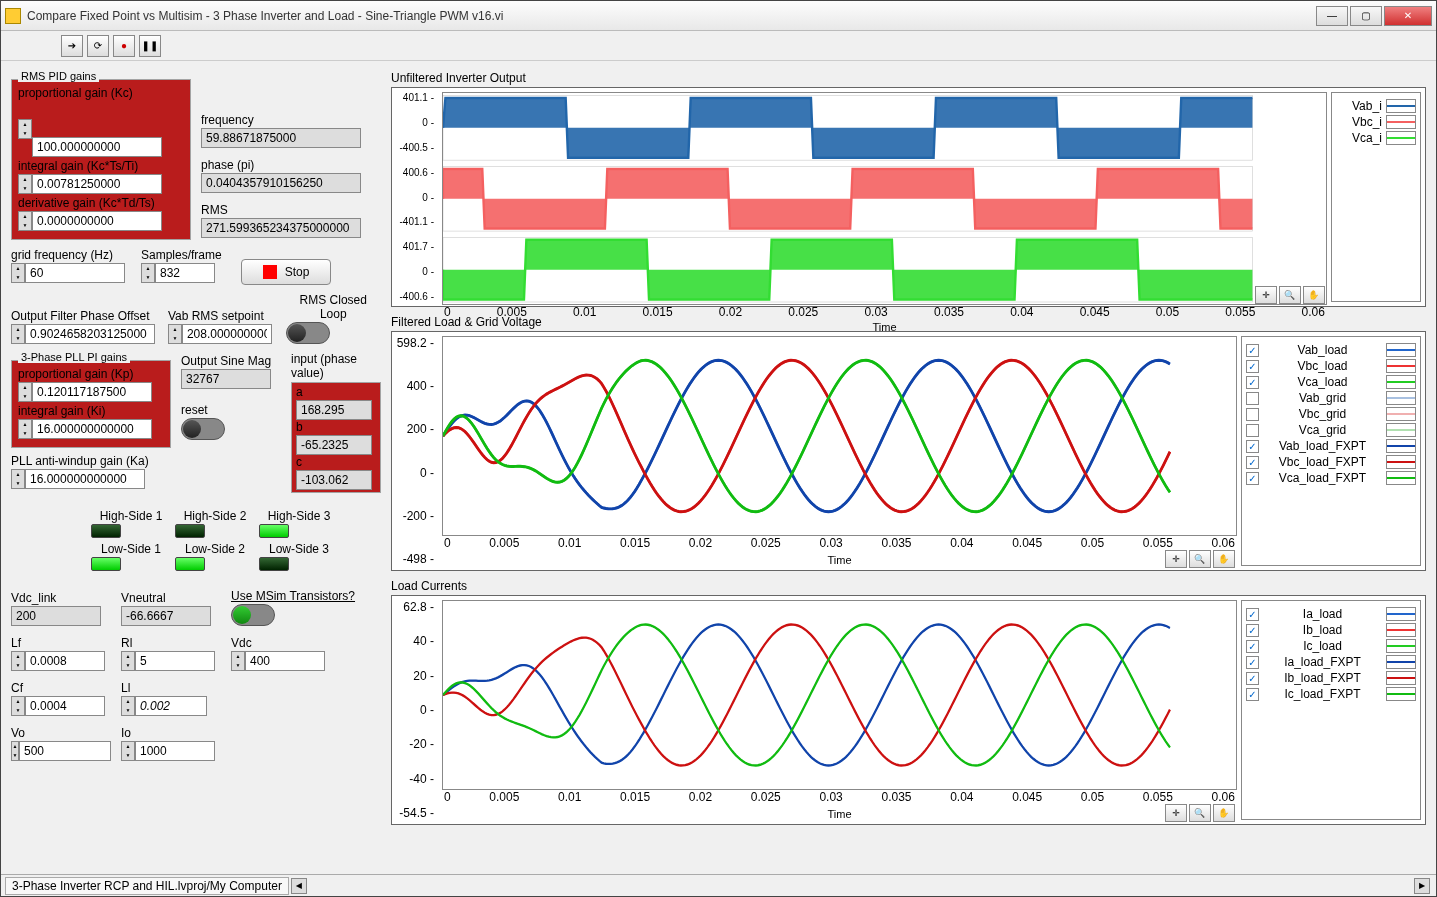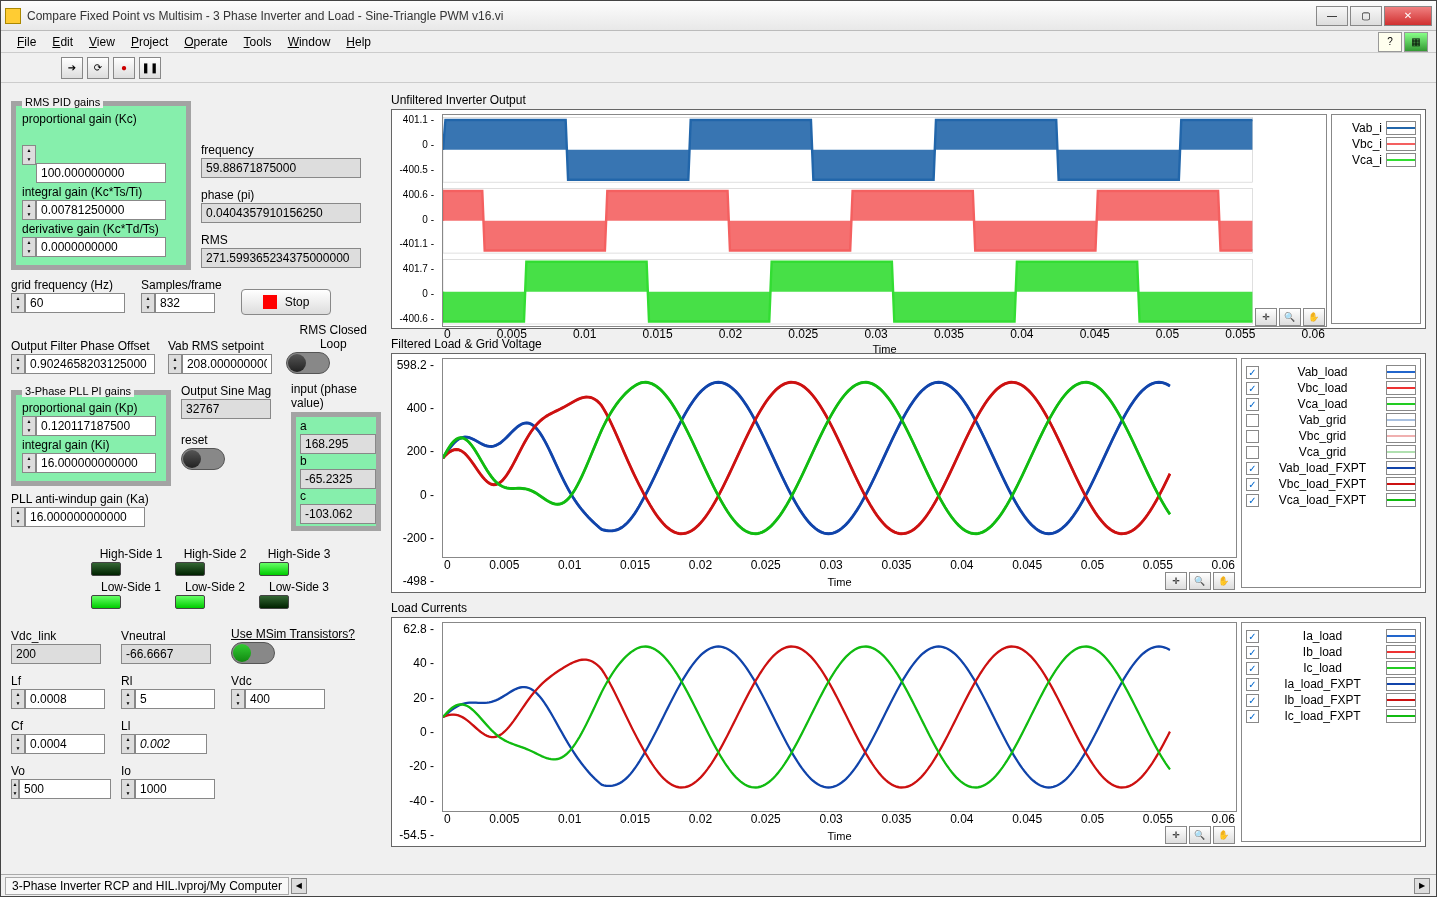--- a/index.html
+++ b/index.html
@@ -15,21 +15,21 @@
 .menubar span { padding:2px 8px; cursor:pointer; }
 .menubar span:first-letter { text-decoration:underline; }
 .menubar .right-icons { position:absolute; right:8px; display:flex; gap:2px; }
 .ricon { width:24px; height:20px; border:1px solid #999; background:#ffe; display:flex; align-items:center; justify-content:center; cursor:pointer; font-size:10px; }
 .toolbar { height:30px; background:#f0f0f0; display:flex; align-items:center; padding:0 60px; border-bottom:1px solid #ccc; gap:4px; }
 .tbbtn { width:22px; height:22px; border:1px solid #888; background:linear-gradient(#fff,#ddd); cursor:pointer; display:flex; align-items:center; justify-content:center; font-size:10px; }
 .tbbtn.rec { color:#c00; }
 .content { flex:1; overflow:auto; background:#f0f0f0; }
 .panel { padding:10px; display:flex; gap:10px; }
 .leftcol { width:370px; flex-shrink:0; display:flex; flex-direction:column; gap:6px; }
-.grp { border:5px solid #a3a3a3; padding:4px 6px 6px 6px; background:#86efac; position:relative; margin-top:8px; }
+.grp { border:1px solid #a3a3a3; padding:4px 6px 6px 6px; background:#b91c1c; position:relative; margin-top:8px; }
 .grp-label { position:absolute; top:-10px; left:6px; background:#f0f0f0; padding:0 3px; font-size:11px; }
 .field { display:flex; flex-direction:column; margin:2px 0; }
 .field-label { font-size:12px; margin-bottom:1px; }
 .numbox { display:flex; align-items:center; }
 .spin { width:14px; height:20px; display:flex; flex-direction:column; border:1px solid #888; background:#ddd; cursor:pointer; }
 .spin::before { content:"▲"; font-size:5px; line-height:9px; text-align:center; }
 .spin::after { content:"▼"; font-size:5px; line-height:9px; text-align:center; }
 .numinput { height:20px; border:1px solid #888; background:#fff; padding:0 4px; font-size:12px; }
 .readout { height:20px; border:1px solid #888; background:#ddd; padding:0 4px; display:flex; align-items:center; font-size:12px; }
 .row { display:flex; gap:10px; align-items:flex-end; }
@@ -67,34 +67,20 @@
 <div class="window">
   <div class="titlebar">
     <div class="app-icon"></div>
     <div class="title">Compare Fixed Point vs Multisim - 3 Phase Inverter and Load - Sine-Triangle PWM v16.vi</div>
     <div class="winbtns">
       <div class="winbtn">—</div>
       <div class="winbtn">▢</div>
       <div class="winbtn close">✕</div>
     </div>
   </div>
-  <div class="menubar">
-    <span>File</span>
-    <span>Edit</span>
-    <span>View</span>
-    <span>Project</span>
-    <span>Operate</span>
-    <span>Tools</span>
-    <span>Window</span>
-    <span>Help</span>
-    <div class="right-icons">
-      <div class="ricon">?</div>
-      <div class="ricon" style="background:linear-gradient(#8f8,#393);">▦</div>
-    </div>
-  </div>
   <div class="toolbar">
     <div class="tbbtn">➔</div>
     <div class="tbbtn">⟳</div>
     <div class="tbbtn rec">●</div>
     <div class="tbbtn">❚❚</div>
   </div>
   <div class="content">
     <div class="panel">
 
       <div class="leftcol">

